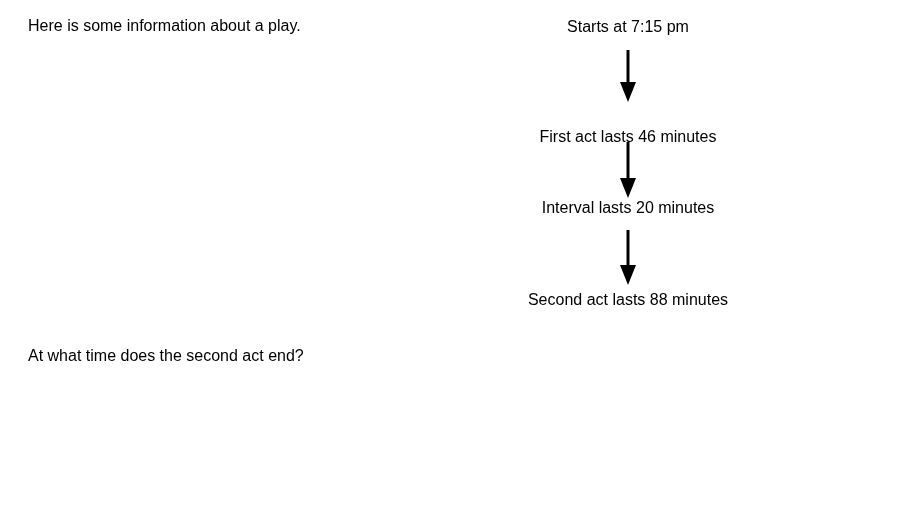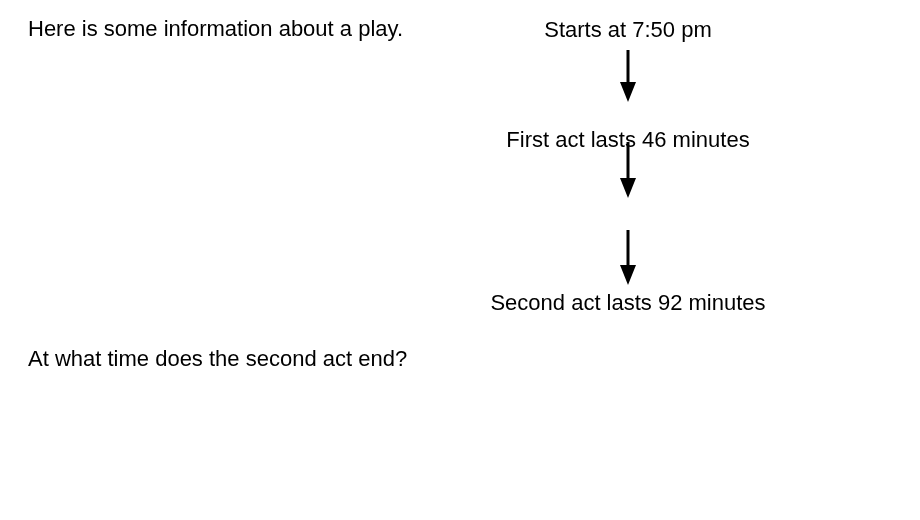--- a/index.html
+++ b/index.html
@@ -7,21 +7,21 @@
     padding: 0;
     background: #ffffff;
   }
   .canvas {
     position: relative;
     width: 920px;
     height: 520px;
     background: #ffffff;
     overflow: hidden;
     font-family: "Liberation Sans", sans-serif;
-    font-size: 22px;
+    font-size: 16px;
     color: #000000;
   }
   .txt {
     position: absolute;
     line-height: 1;
     white-space: nowrap;
   }
   .flow-node {
     position: absolute;
     left: 428px;
@@ -45,43 +45,44 @@
   .arrow-1 { top: 142px; }
   .arrow-2 { top: 230px; }
 </style>
 </head>
 <body>
 
 <div class="canvas">
 
   <div class="txt intro">Here is some information about a play.</div>
 
-  <div class="flow-node node-0">Starts at 7:50 pm</div>
+  <div class="flow-node node-0">Starts at 7:15 pm</div>
 
   <div class="arrow arrow-0">
     <svg width="20" height="52" viewBox="0 0 20 52" xmlns="http://www.w3.org/2000/svg">
       <line x1="10" y1="0" x2="10" y2="34" stroke="#000000" stroke-width="3"></line>
       <polygon points="2,32 18,32 10,52" fill="#000000"></polygon>
     </svg>
   </div>
 
   <div class="flow-node node-1">First act lasts 46 minutes</div>
 
   <div class="arrow arrow-1">
     <svg width="20" height="56" viewBox="0 0 20 56" xmlns="http://www.w3.org/2000/svg">
       <line x1="10" y1="0" x2="10" y2="38" stroke="#000000" stroke-width="3"></line>
       <polygon points="2,36 18,36 10,56" fill="#000000"></polygon>
     </svg>
   </div>
 
+  <div class="flow-node node-2">Interval lasts 20 minutes</div>
 
   <div class="arrow arrow-2">
     <svg width="20" height="55" viewBox="0 0 20 55" xmlns="http://www.w3.org/2000/svg">
       <line x1="10" y1="0" x2="10" y2="37" stroke="#000000" stroke-width="3"></line>
       <polygon points="2,35 18,35 10,55" fill="#000000"></polygon>
     </svg>
   </div>
 
-  <div class="flow-node node-3">Second act lasts 92 minutes</div>
+  <div class="flow-node node-3">Second act lasts 88 minutes</div>
 
   <div class="txt question">At what time does the second act end?</div>
 
 </div>
 
 </body></html>

